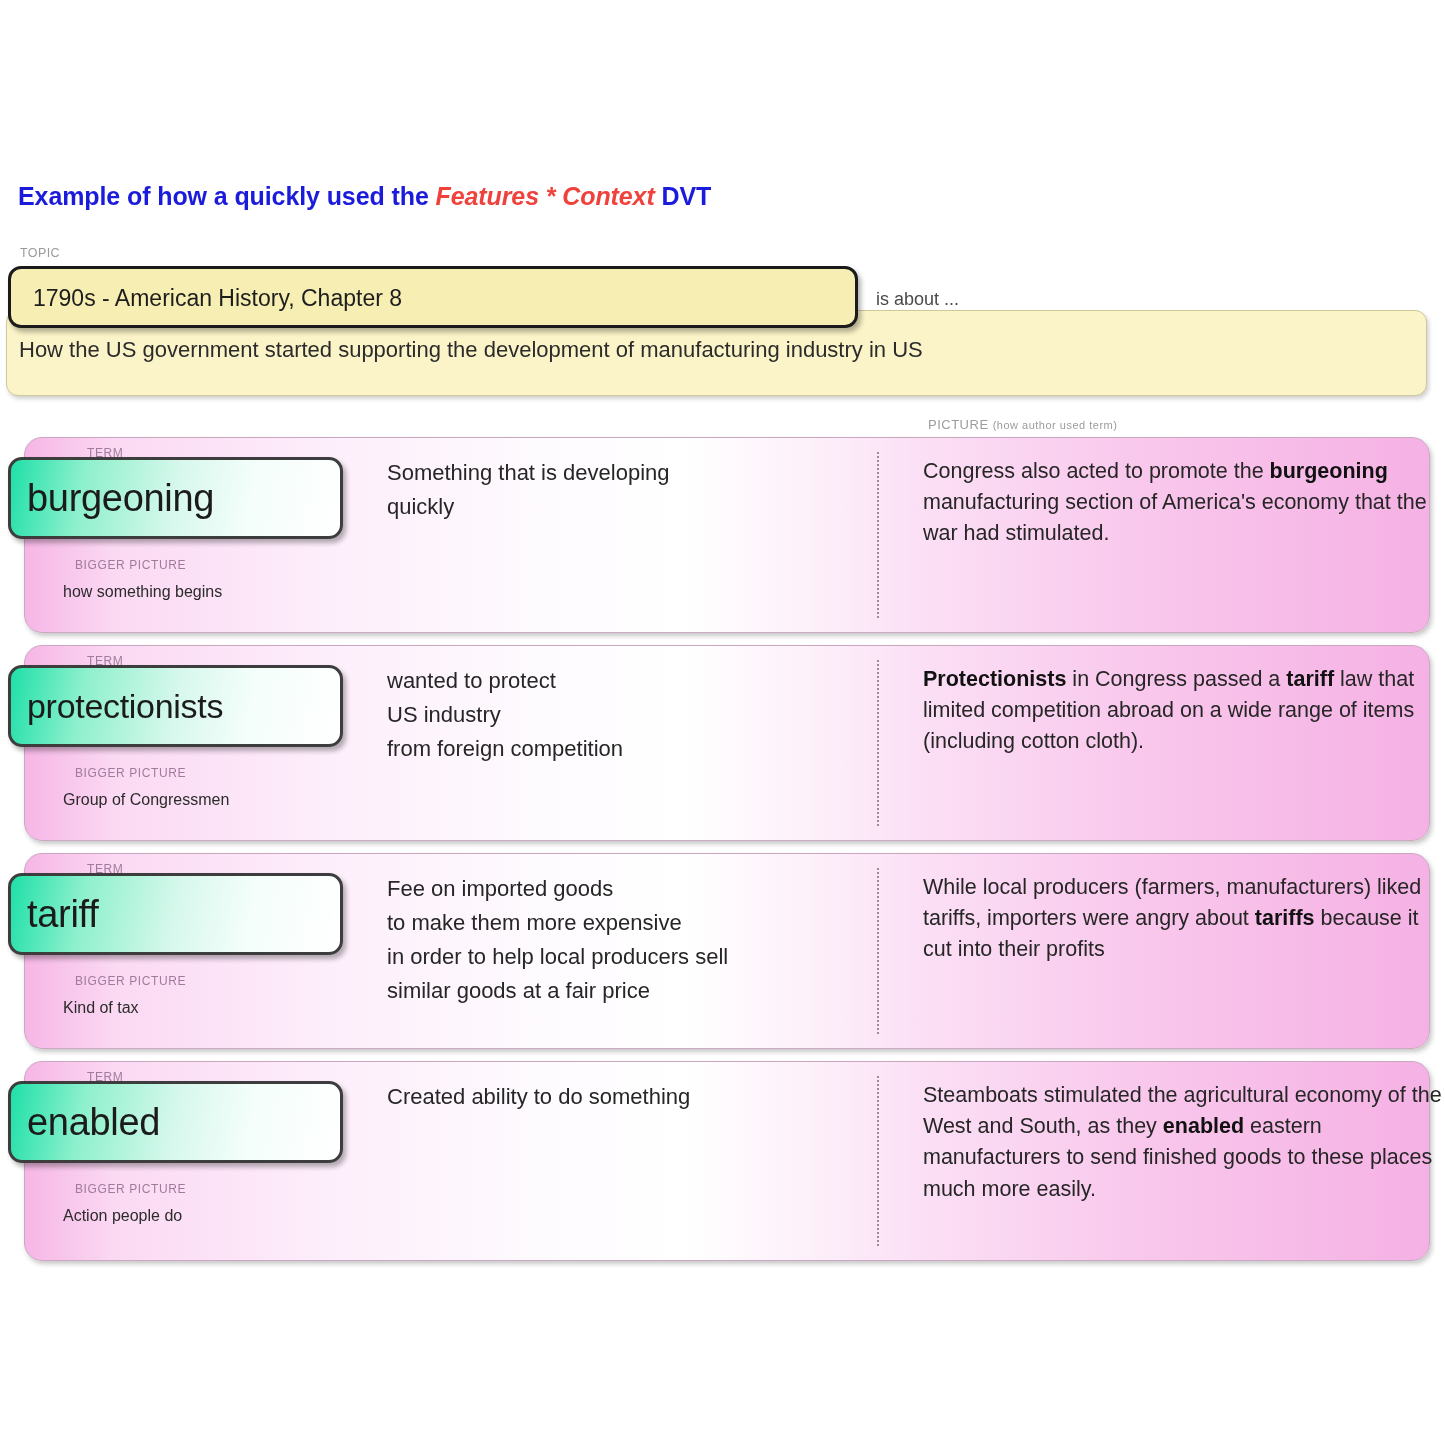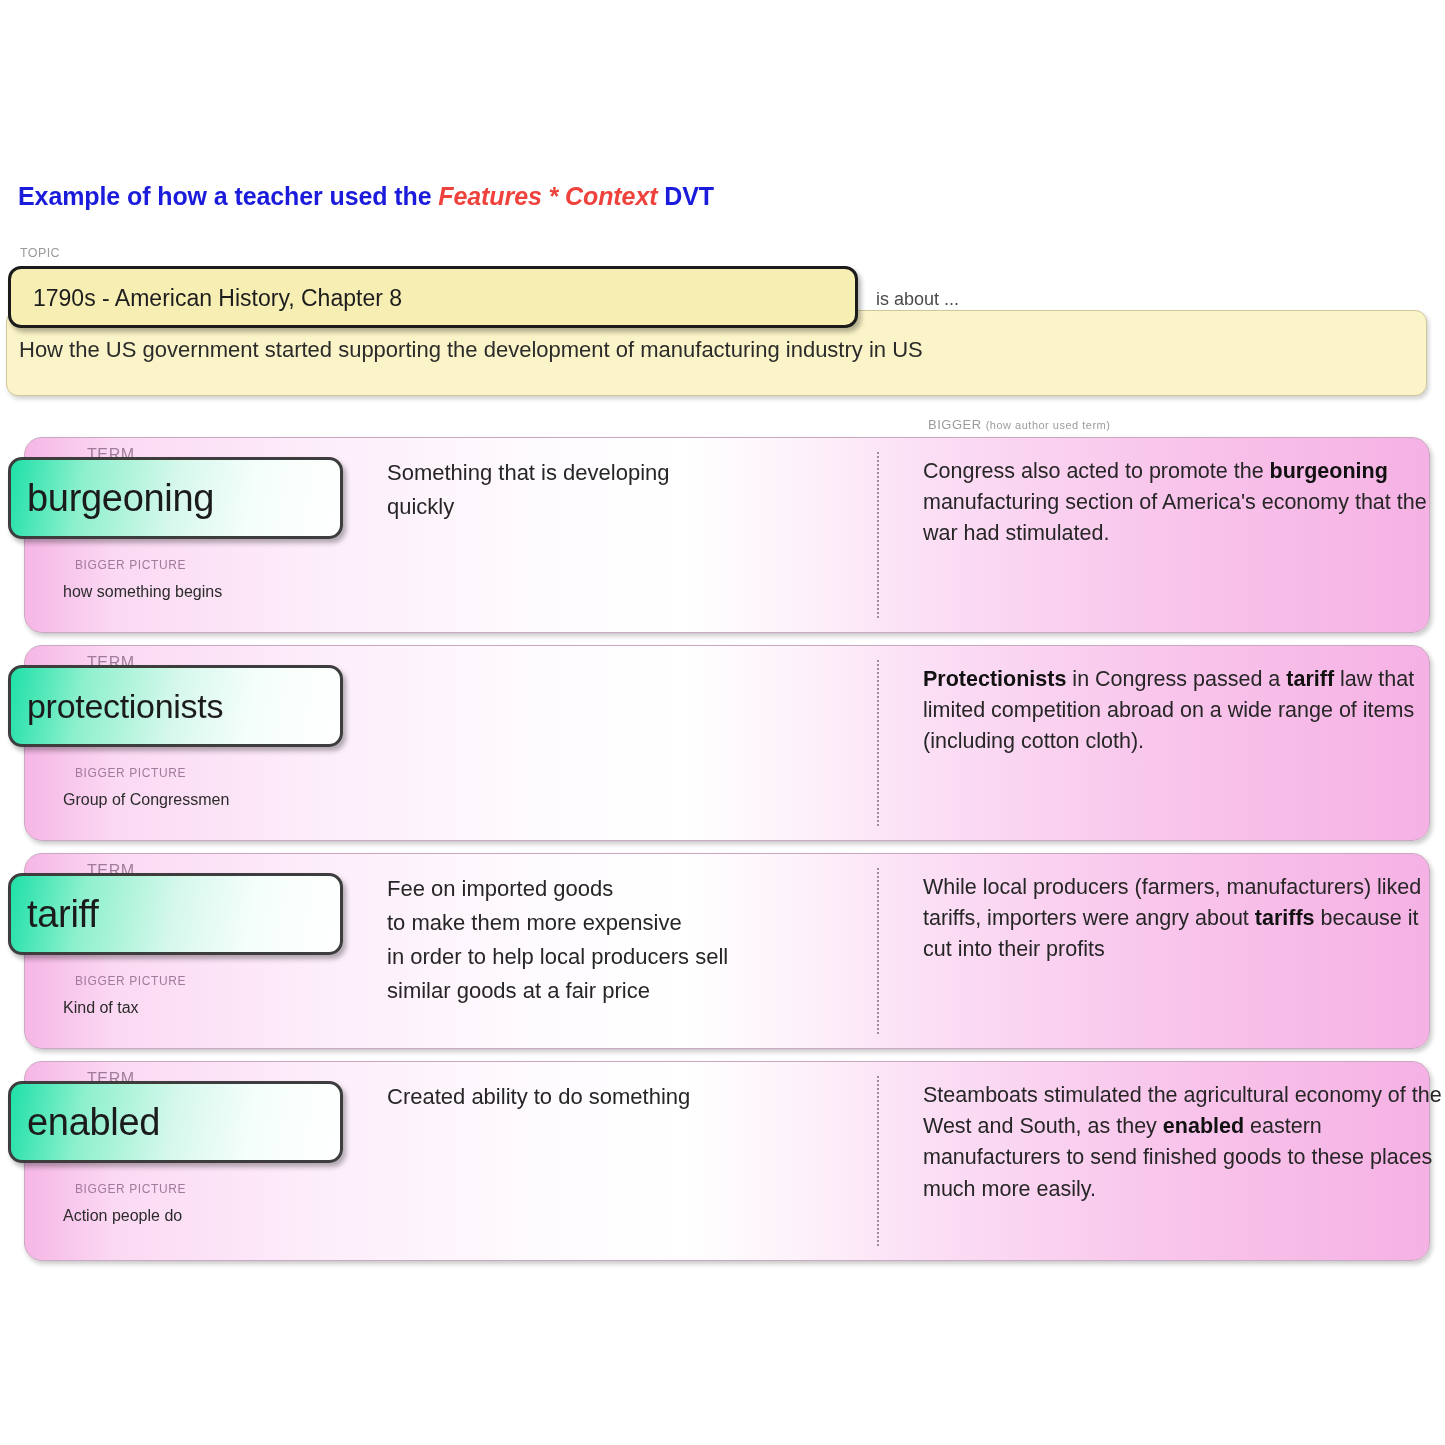--- a/index.html
+++ b/index.html
@@ -144,21 +144,21 @@
     position: absolute;
     top: 14px; bottom: 14px;
     left: 852px;
     width: 0;
     border-left: 2px dotted #9c8d99;
   }
 
   .term-label {
     position: absolute;
     left: 62px; top: 8px;
-    font-size: 16px;
+    font-size: 12px;
     color: #a07b9b;
     letter-spacing: 0.6px;
   }
   .bigpic-label {
     position: absolute;
     left: 50px; top: 120px;
     font-size: 12px;
     color: #a07b9b;
     letter-spacing: 0.6px;
   }
@@ -214,38 +214,38 @@
     color: #262626;
   }
   .context b { font-weight: bold; color: #111; }
 </style>
 </head>
 <body>
 
 <div id="page">
 
   <div class="hdr-title">
-    <span>Example of how a teacher used the </span><span class="em">Features * Context</span><span> DVT</span>
+    <span>Example of how a quickly used the </span><span class="em">Features * Context</span><span> DVT</span>
   </div>
 
 
   <div class="tiny-label" id="topic-label">TOPIC</div>
   <div class="isabout-text">is about ...</div>
 
   <div id="isabout-panel">
     <div id="isabout-body">How the US government started supporting the development of manufacturing industry in US</div>
   </div>
 
   <div id="topic-box">
     <div id="topic-value">1790s - American History, Chapter 8</div>
   </div>
 
   <div class="col-hdr" id="colhdr-features">DISTINCTIVE FEATURES</div>
   <div class="col-hdr" id="colhdr-context">
-    <span>BIGGER </span><span class="sub">(how author used term)</span>
+    <span>PICTURE </span><span class="sub">(how author used term)</span>
   </div>
 
   <div class="row" id="row-0">
     <div class="row-divider"></div>
     <div class="term-label">TERM</div>
     <div class="term-box">
       <div class="term-text">burgeoning</div>
     </div>
     <div class="bigpic-label">BIGGER PICTURE</div>
     <div class="bigpic-text">how something begins</div>
@@ -255,20 +255,23 @@
   </div>
 
   <div class="row" id="row-1">
     <div class="row-divider"></div>
     <div class="term-label">TERM</div>
     <div class="term-box">
       <div class="term-text small">protectionists</div>
     </div>
     <div class="bigpic-label">BIGGER PICTURE</div>
     <div class="bigpic-text">Group of Congressmen</div>
+    <div class="features">wanted to protect
+US industry
+from foreign competition</div>
     <div class="context"><b>Protectionists</b> in Congress passed a <b>tariff</b> law that limited competition abroad on a wide range of items (including cotton cloth).</div>
   </div>
 
   <div class="row" id="row-2">
     <div class="row-divider"></div>
     <div class="term-label">TERM</div>
     <div class="term-box">
       <div class="term-text">tariff</div>
     </div>
     <div class="bigpic-label">BIGGER PICTURE</div>

